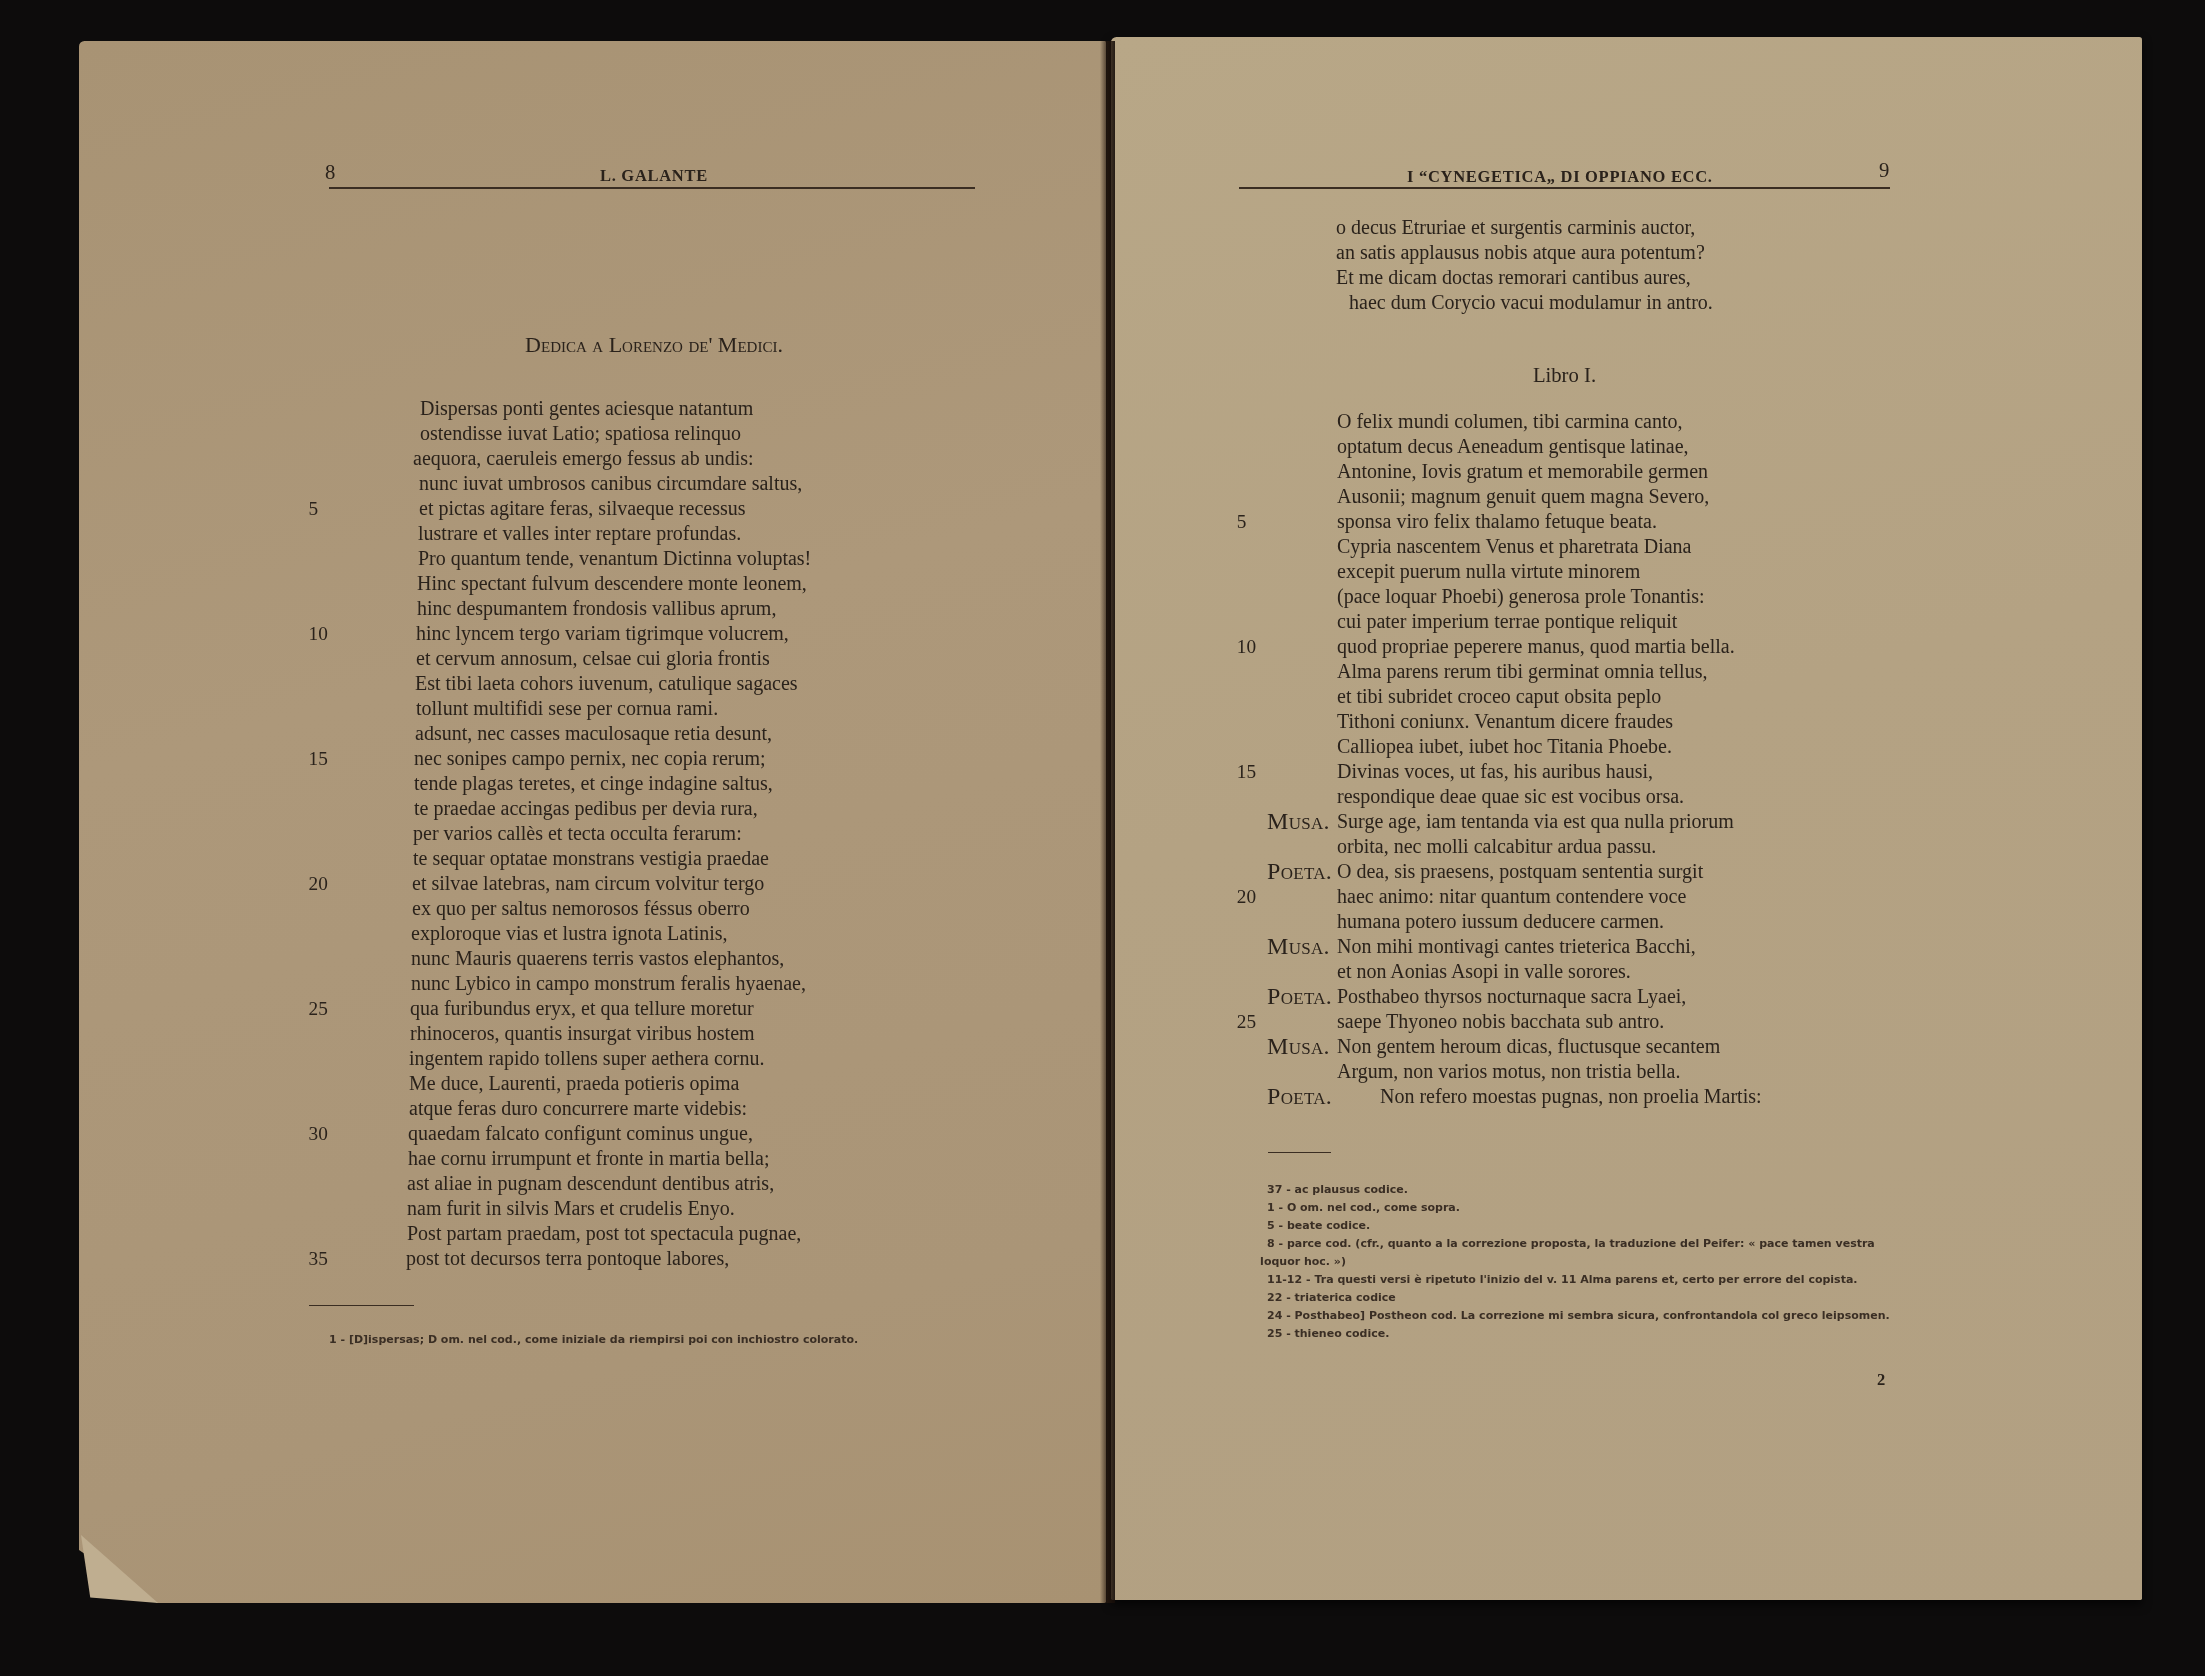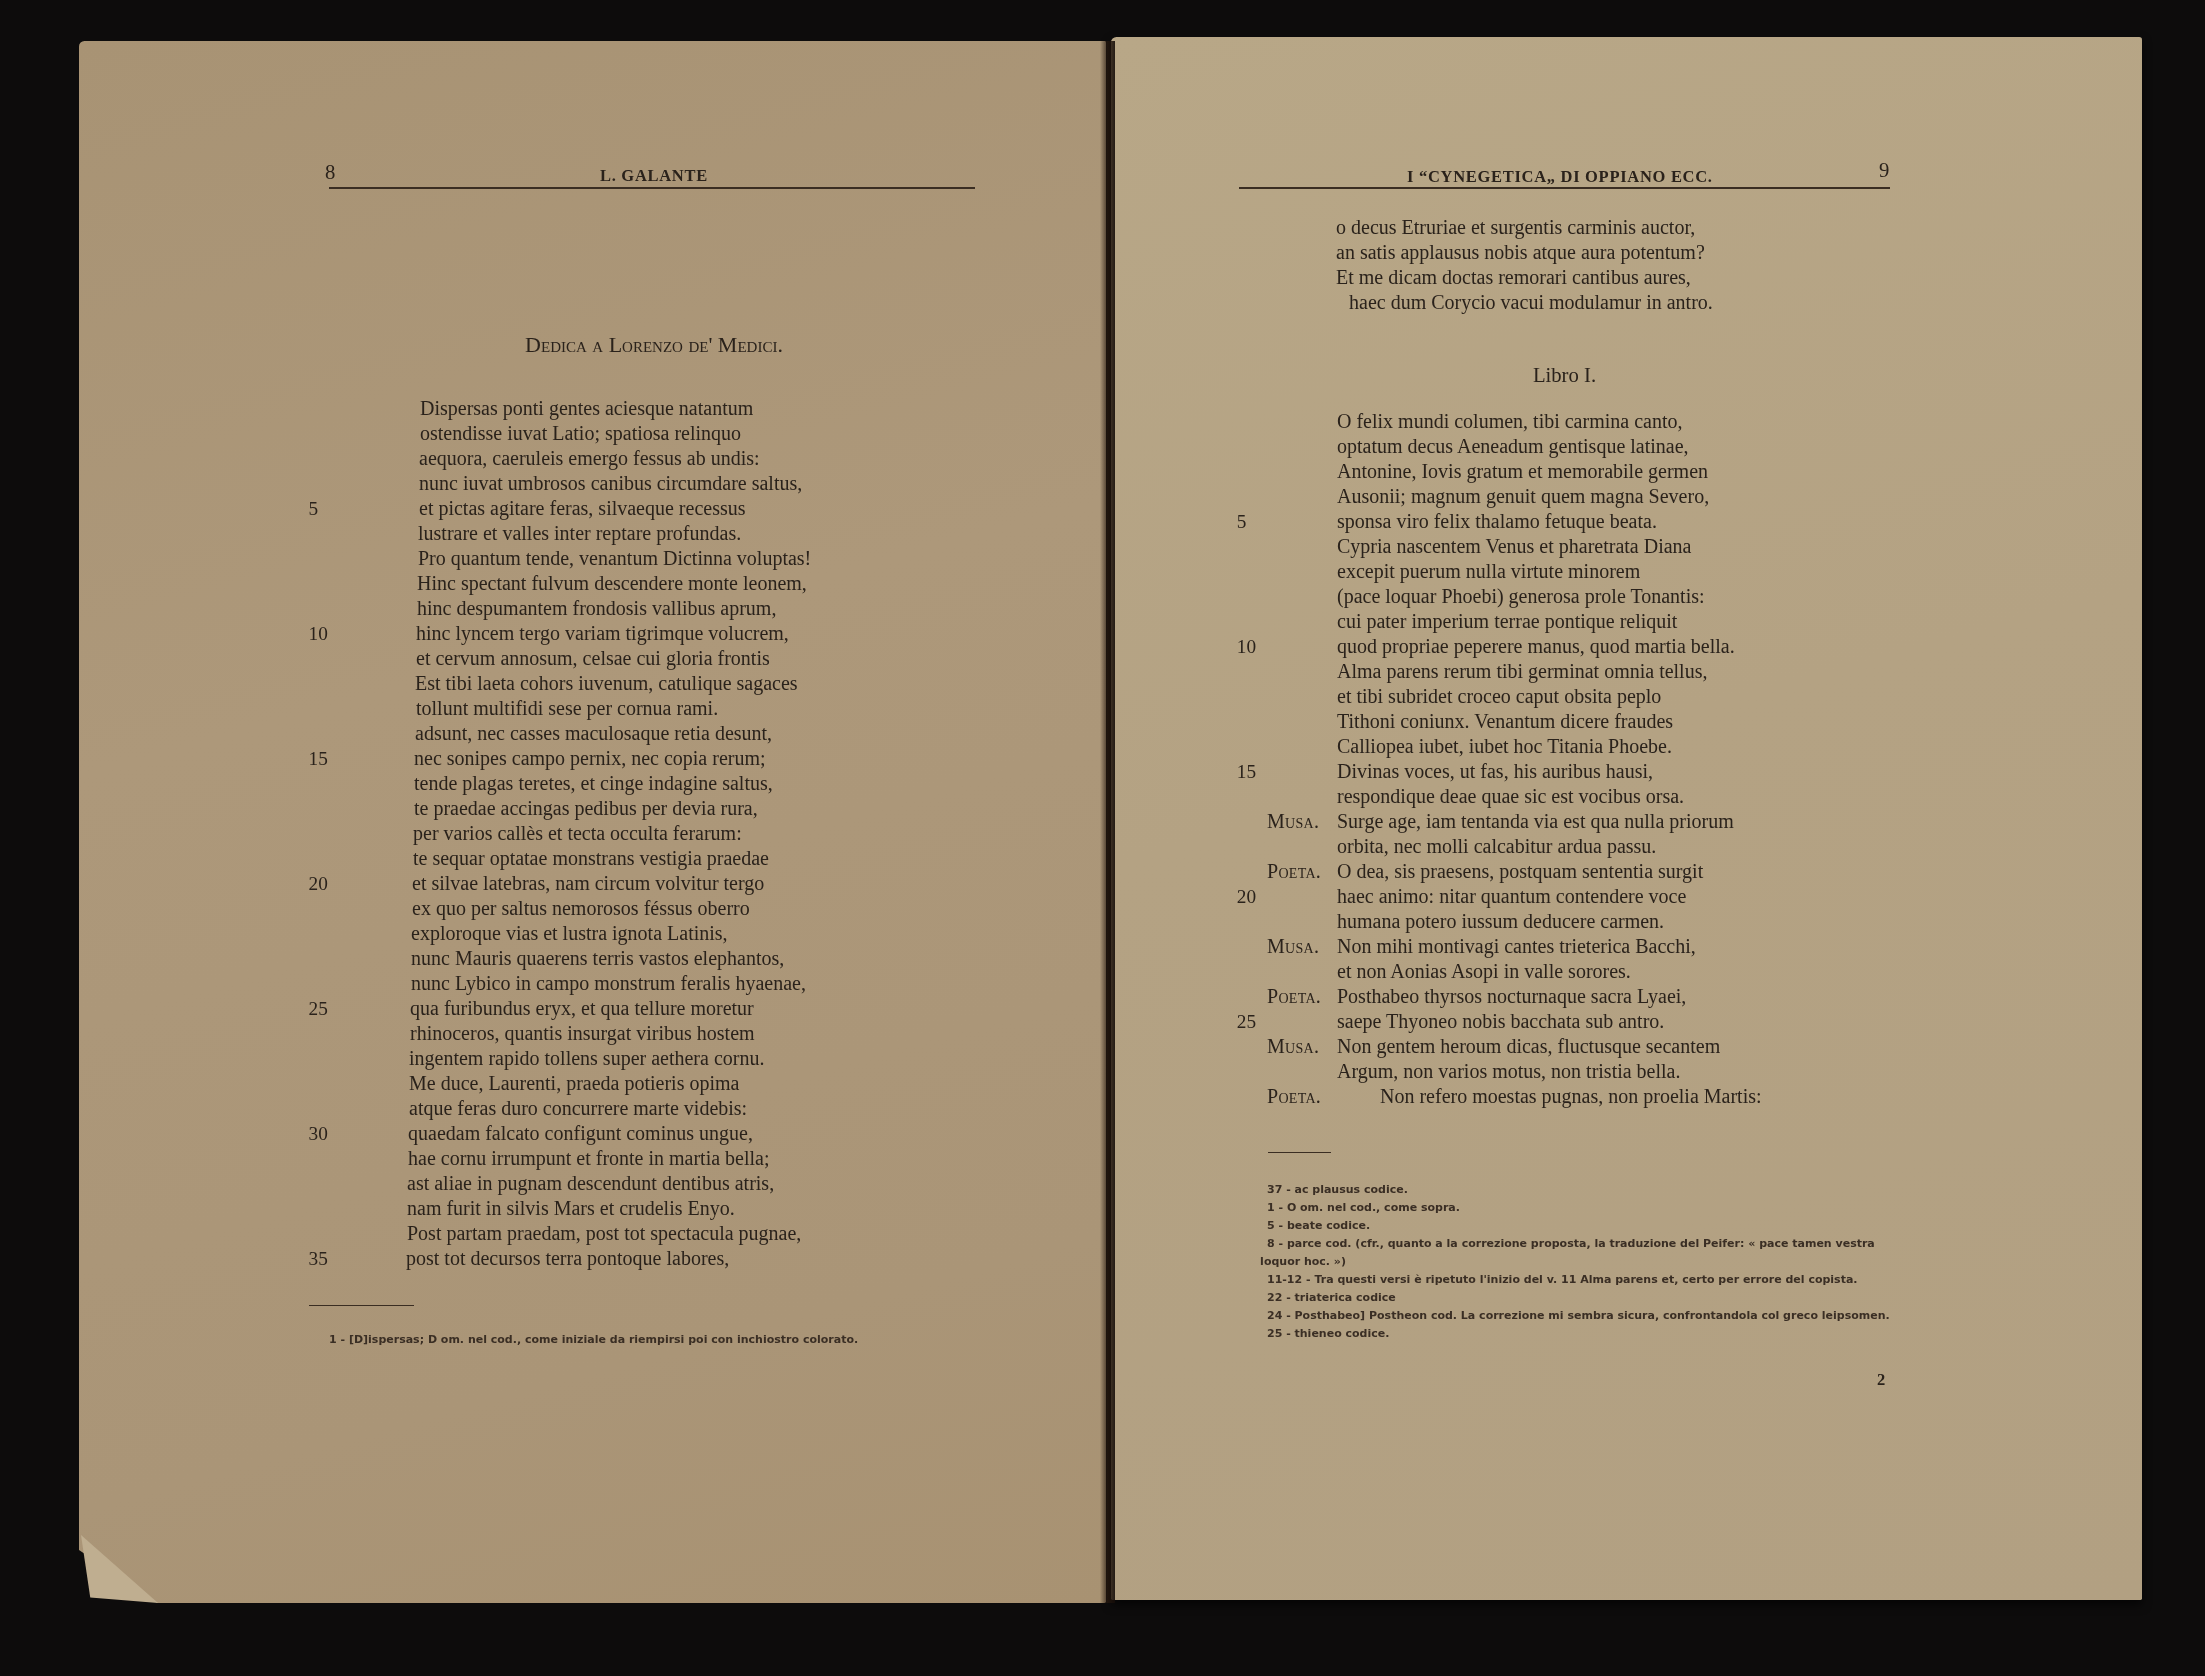--- a/index.html
+++ b/index.html
@@ -41,21 +41,21 @@
   .page-num { position: absolute; font-size: 20.7px; }
   .rule { position: absolute; height: 2.1px; background: #3a2d22; }
   .title-center { position: absolute; font-size: 20.7px; text-align: center; }
   .sc-big { font-size: 22px; }
   .verse-block { position: absolute; }
   .line {
     position: relative; height: 25px; line-height: 25px; font-size: 20px;
     white-space: nowrap;
   }
   .line .num { position: absolute; font-size: 19.3px; }
-  .line .speaker { position: absolute; font-size: 20px; letter-spacing: 0.3px; }
+  .line .speaker { position: absolute; font-size: 24px; letter-spacing: 0.3px; }
   .line .txt { position: absolute; }
   .notes { position: absolute; font-family: "DejaVu Sans", "Liberation Sans", sans-serif; font-weight: bold; color: #3a2e24; }
   .notes .note { font-size: 11px; line-height: 18px; white-space: nowrap; }
   .short-rule { position: absolute; height: 1.4px; background: #3a2d22; }
   .foot-num { position: absolute; font-size: 16.5px; font-weight: bold; }
 </style>
 </head>
 <body>
 
 <div class="page page-left"></div>
@@ -75,21 +75,21 @@
     <div class="line">
       <span class="num" style="left: 5.5px;"></span>
       <span class="txt" style="left: 117px;">Dispersas ponti gentes aciesque natantum</span>
     </div>
     <div class="line">
       <span class="num" style="left: 5.5px;"></span>
       <span class="txt" style="left: 117px;">ostendisse iuvat Latio; spatiosa relinquo</span>
     </div>
     <div class="line">
       <span class="num" style="left: 5.5px;"></span>
-      <span class="txt" style="left: 116px;">aequora, caeruleis emergo fessus ab undis:</span>
+      <span class="txt" style="left: 110px;">aequora, caeruleis emergo fessus ab undis:</span>
     </div>
     <div class="line">
       <span class="num" style="left: 5.5px;"></span>
       <span class="txt" style="left: 116px;">nunc iuvat umbrosos canibus circumdare saltus,</span>
     </div>
     <div class="line">
       <span class="num" style="left: 5.5px;">5</span>
       <span class="txt" style="left: 116px;">et pictas agitare feras, silvaeque recessus</span>
     </div>
     <div class="line">

